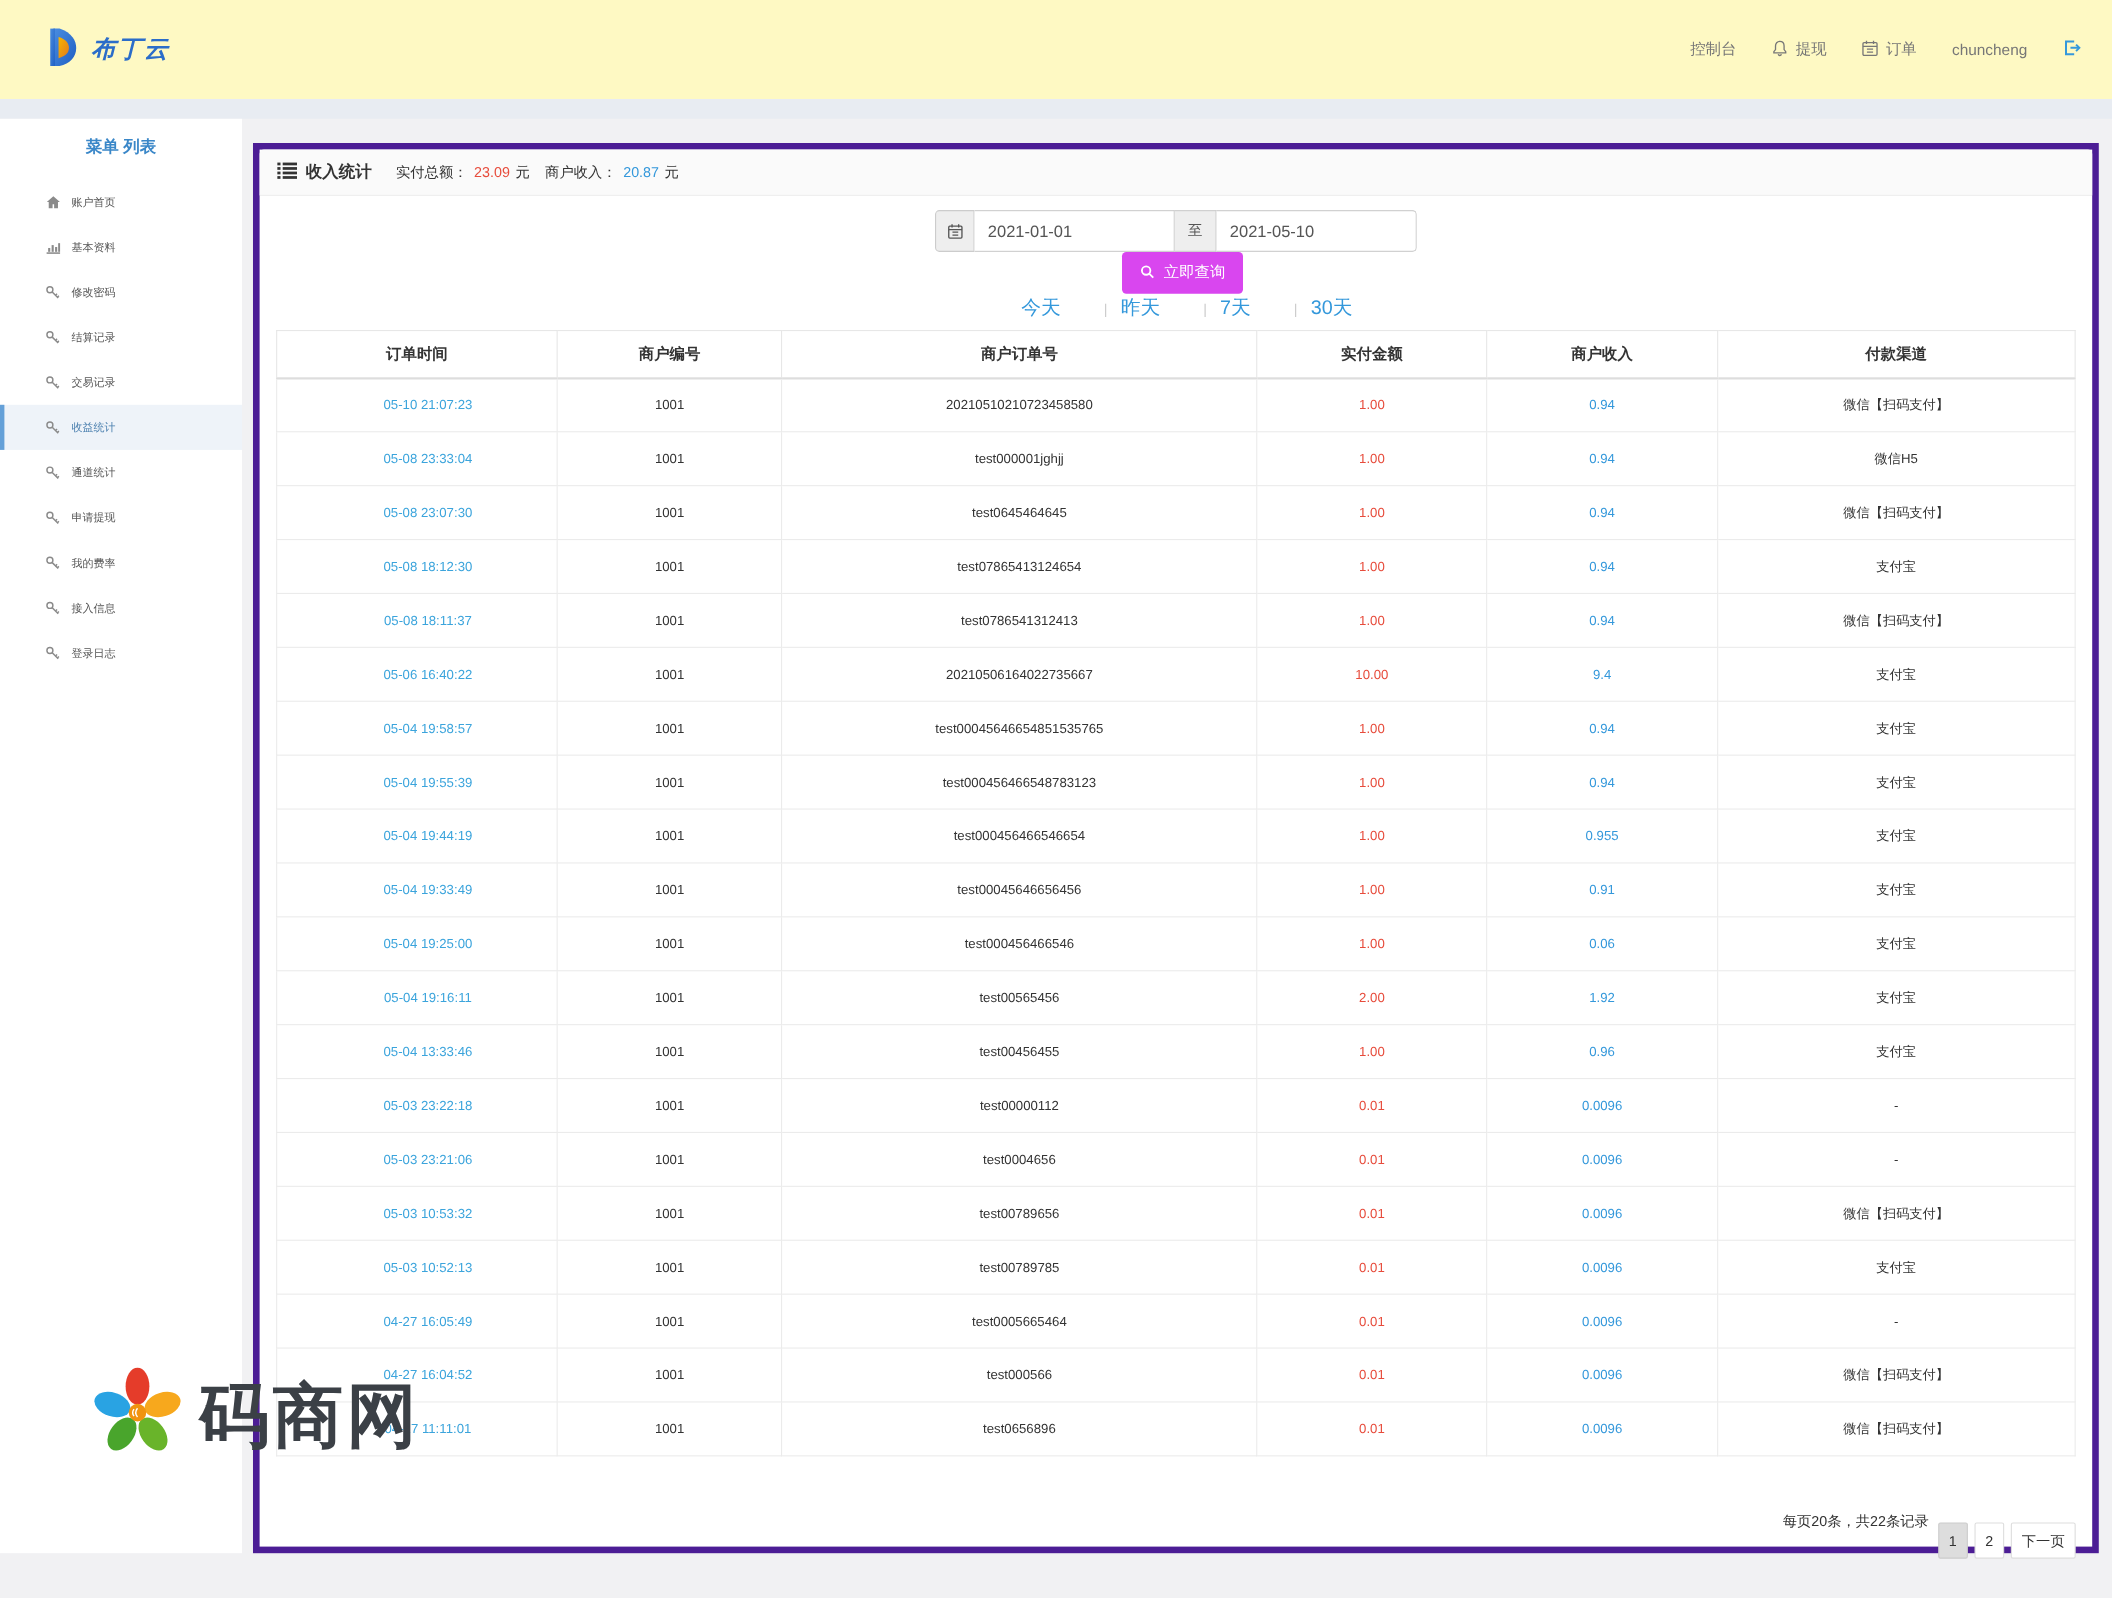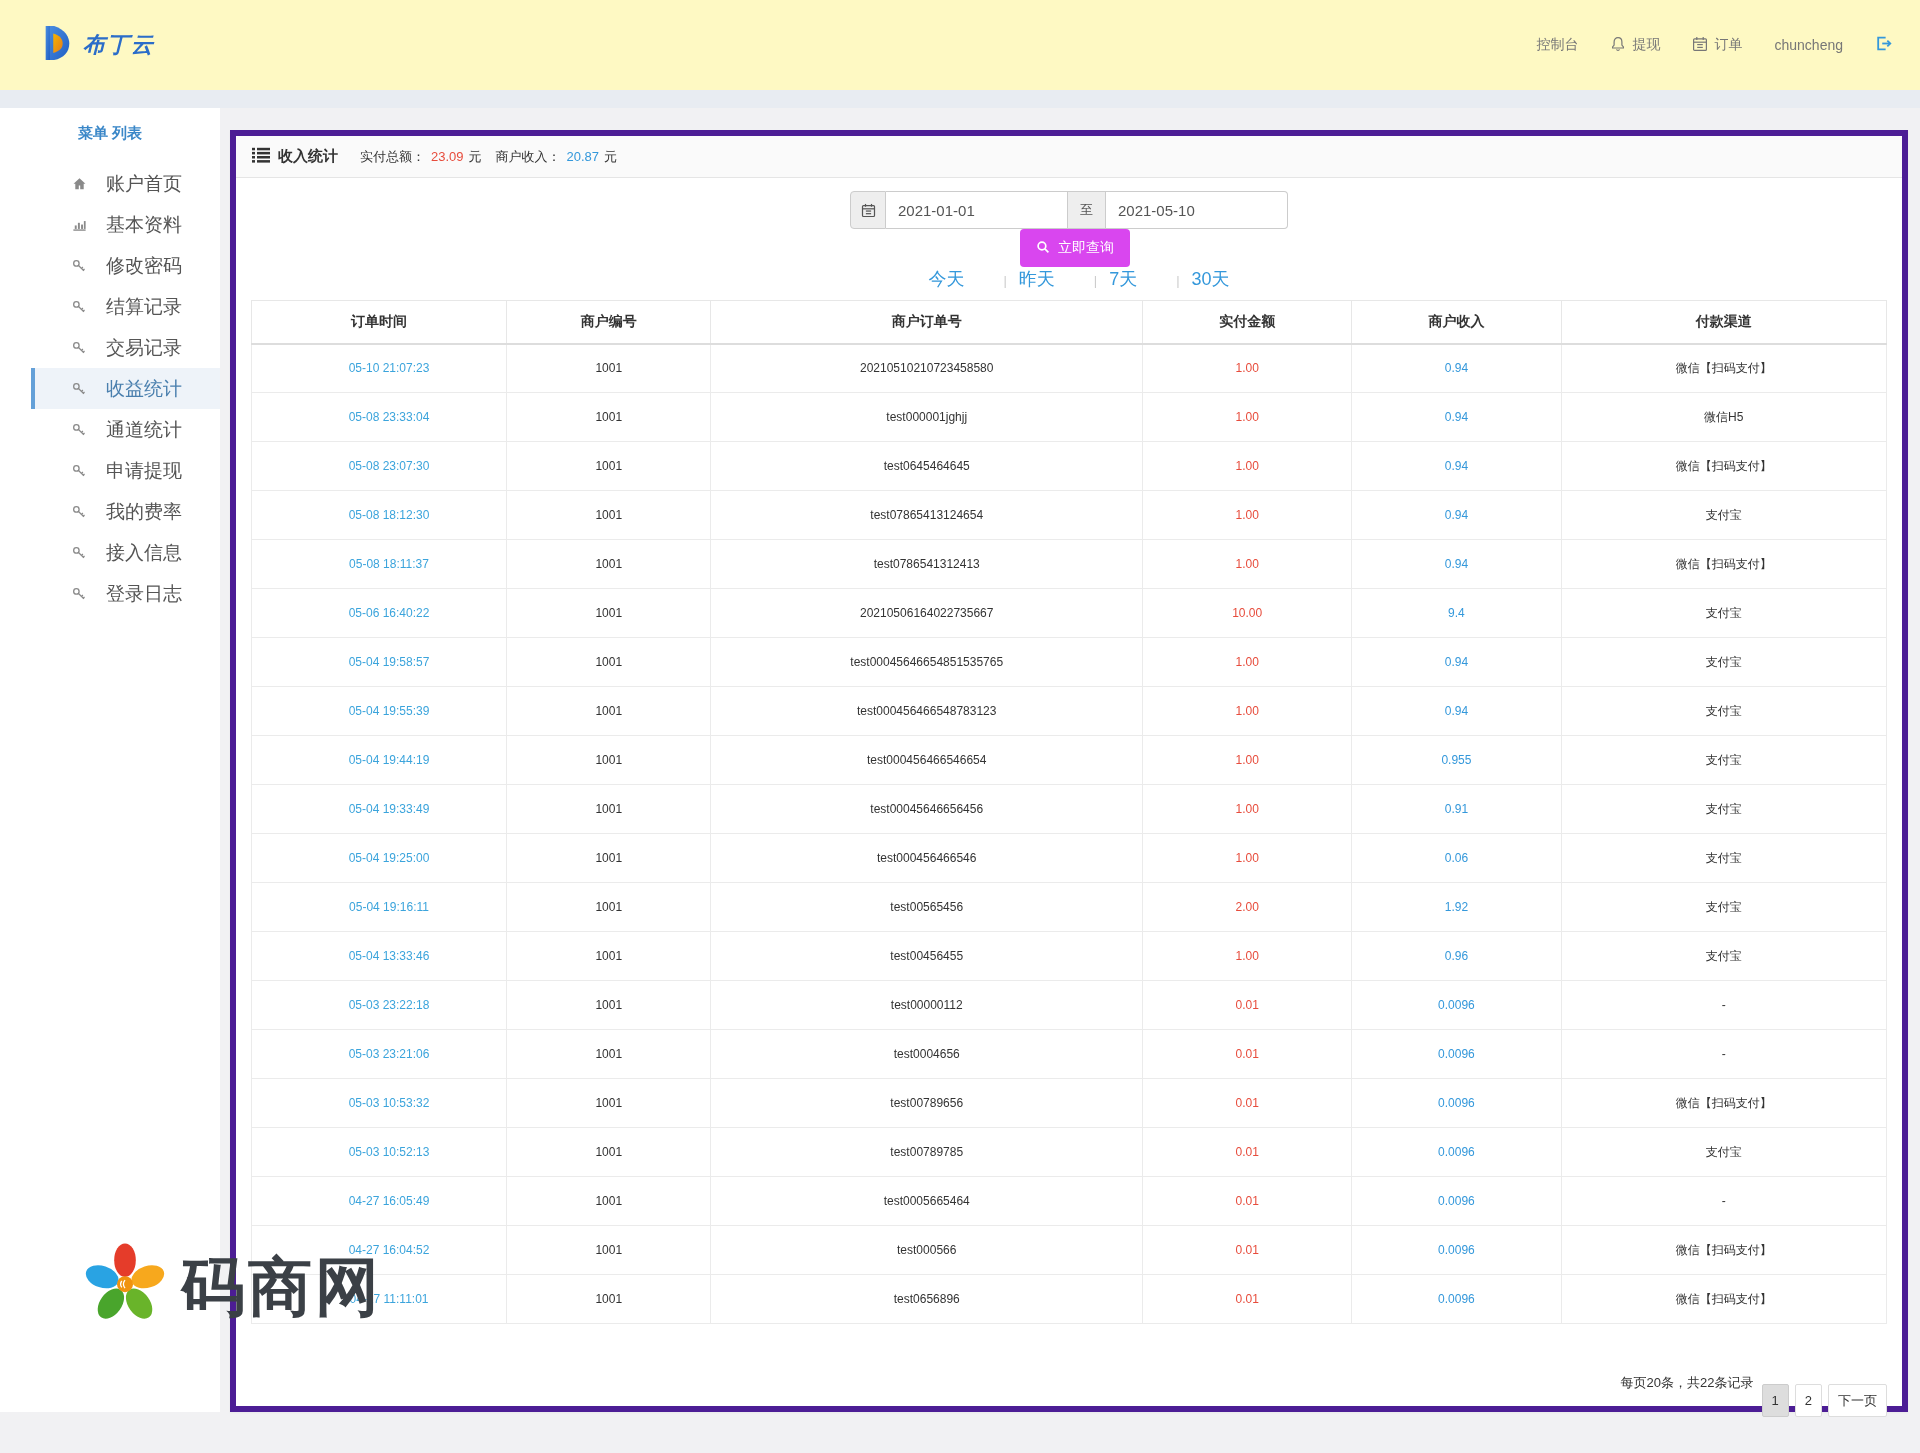--- a/index.html
+++ b/index.html
@@ -11,21 +11,21 @@
   .brand { display:flex; align-items:center; gap:9px; cursor:pointer; }
   .brand-text { color:#2b6dc9; font-size:22px; font-weight:bold; font-style:italic; letter-spacing:2px; }
   .nav-right { display:flex; align-items:center; gap:32px; }
   .nav-link { display:flex; align-items:center; gap:6px; color:#777; font-size:14px; text-decoration:none; cursor:pointer; }
   .subbar { height:18px; background:#e8ecf2; }
 
   
   .layout { position:relative; height:1365px; }
   .sidebar { position:absolute; left:0; top:0; width:220px; height:1304px; background:#fff; padding-top:16px; }
   .sidebar-title { text-align:center; color:#3a87c8; font-weight:bold; font-size:15px; margin-bottom:20px; }
-  .side-item { height:41px; display:flex; align-items:center; gap:19px; padding-left:36px; color:#555; font-size:19px; cursor:pointer; border-left:4px solid transparent;margin-left:31px; }
+  .side-item { height:41px; display:flex; align-items:center; gap:9px; padding-left:36px; color:#555; font-size:10px; cursor:pointer; border-left:4px solid transparent; }
   .side-item.active { background:#eef3f9; border-left-color:#64a0d8; color:#4a7fae; }
   .side-item .ic { display:flex; width:16px; justify-content:center; }
 
   
   .panel { position:absolute; left:230px; top:22px; width:1678px; height:1282px; background:#fff; border:6px solid #4c1d95; border-radius:0; box-shadow:0 1px 2px rgba(0,0,0,.04); }
   .panel-heading { height:42px; background:#fafafa; border-bottom:1px solid #e5e5e5; display:flex; align-items:center; padding:0 16px; font-size:13px; color:#333; border-radius:4px 4px 0 0; }
   .panel-title { font-size:15px; font-weight:bold; display:flex; align-items:center; gap:8px; margin-right:22px; }
   .stat-label { margin-right:6px; }
   .stat-unit { margin:0 14px 0 5px; }
   .val-red { color:#e74c3c; }

